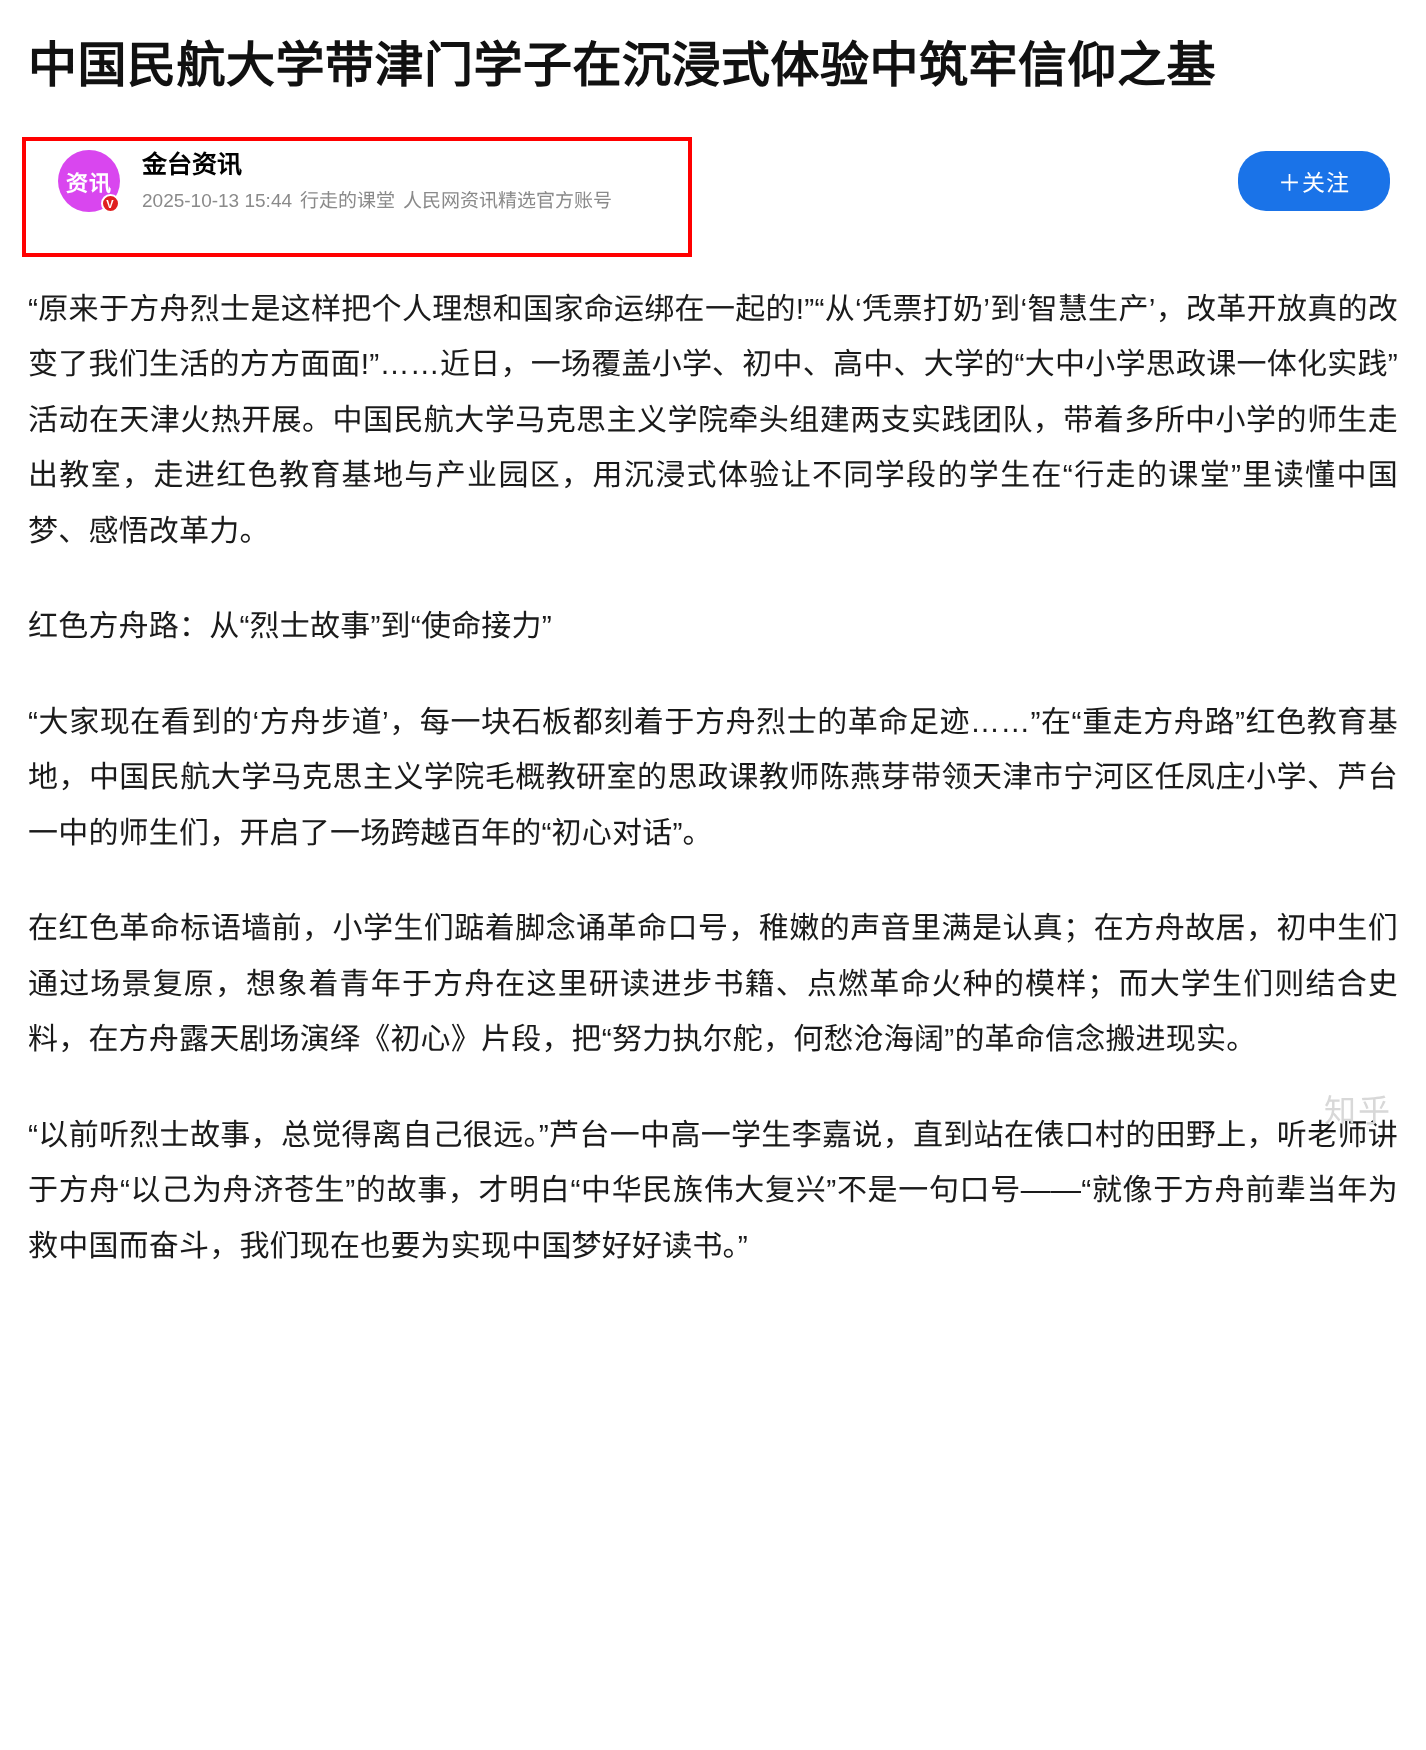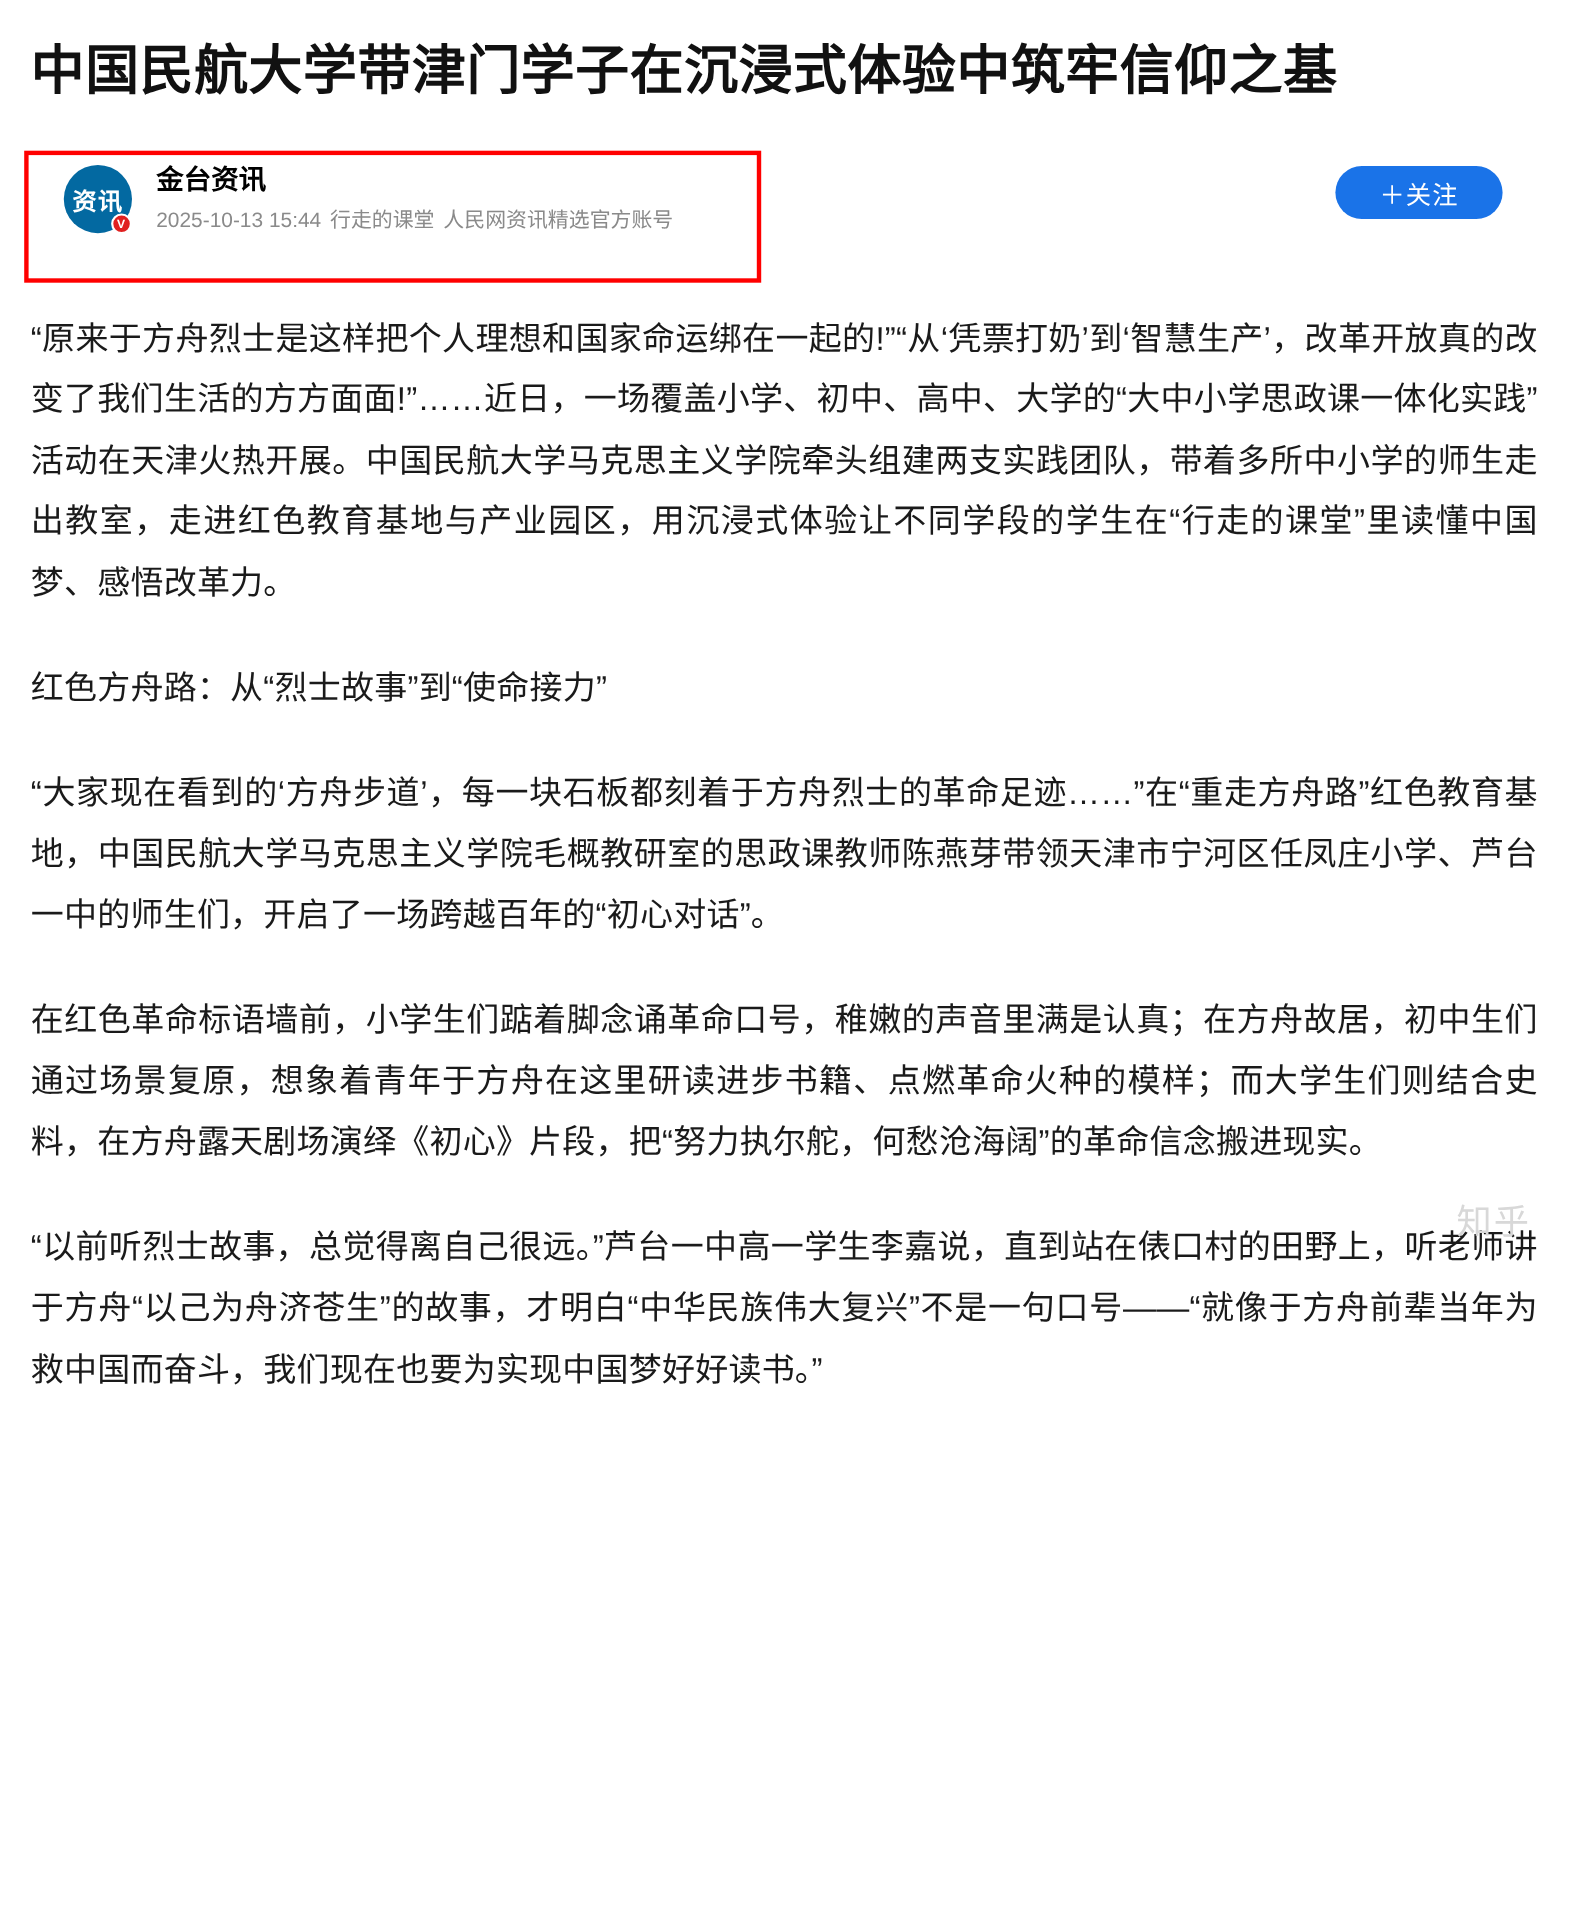--- a/index.html
+++ b/index.html
@@ -46,21 +46,21 @@
     width: 670px;
     height: 120px;
     border: 4px solid #ff0000;
     box-sizing: border-box;
     pointer-events: none;
   }
   .avatar {
     width: 62px;
     height: 62px;
     border-radius: 50%;
-    background: #0369a1;
+    background: #d946ef;
     color: #ffffff;
     display: flex;
     align-items: center;
     justify-content: center;
     font-size: 22px;
     font-weight: 700;
     letter-spacing: 1px;
     flex: none;
     position: relative;
     margin-left: 30px;
@@ -99,28 +99,28 @@
     color: #8a8a8a;
     line-height: 1.3;
     white-space: nowrap;
   }
   .author-sub .sep {
     display: inline-block;
     width: 8px;
   }
   .follow-btn {
     position: absolute;
-    right: 32px;
+    right: 8px;
     top: 18px;
     background: #1a73e8;
     color: #ffffff;
     border: none;
     border-radius: 28px;
     width: 152px;
-    height: 48px;
+    height: 60px;
     font-size: 23px;
     font-family: inherit;
     font-weight: 500;
     cursor: pointer;
     letter-spacing: 1px;
   }
   
   .article-body {
     margin-top: 52px;
   }

